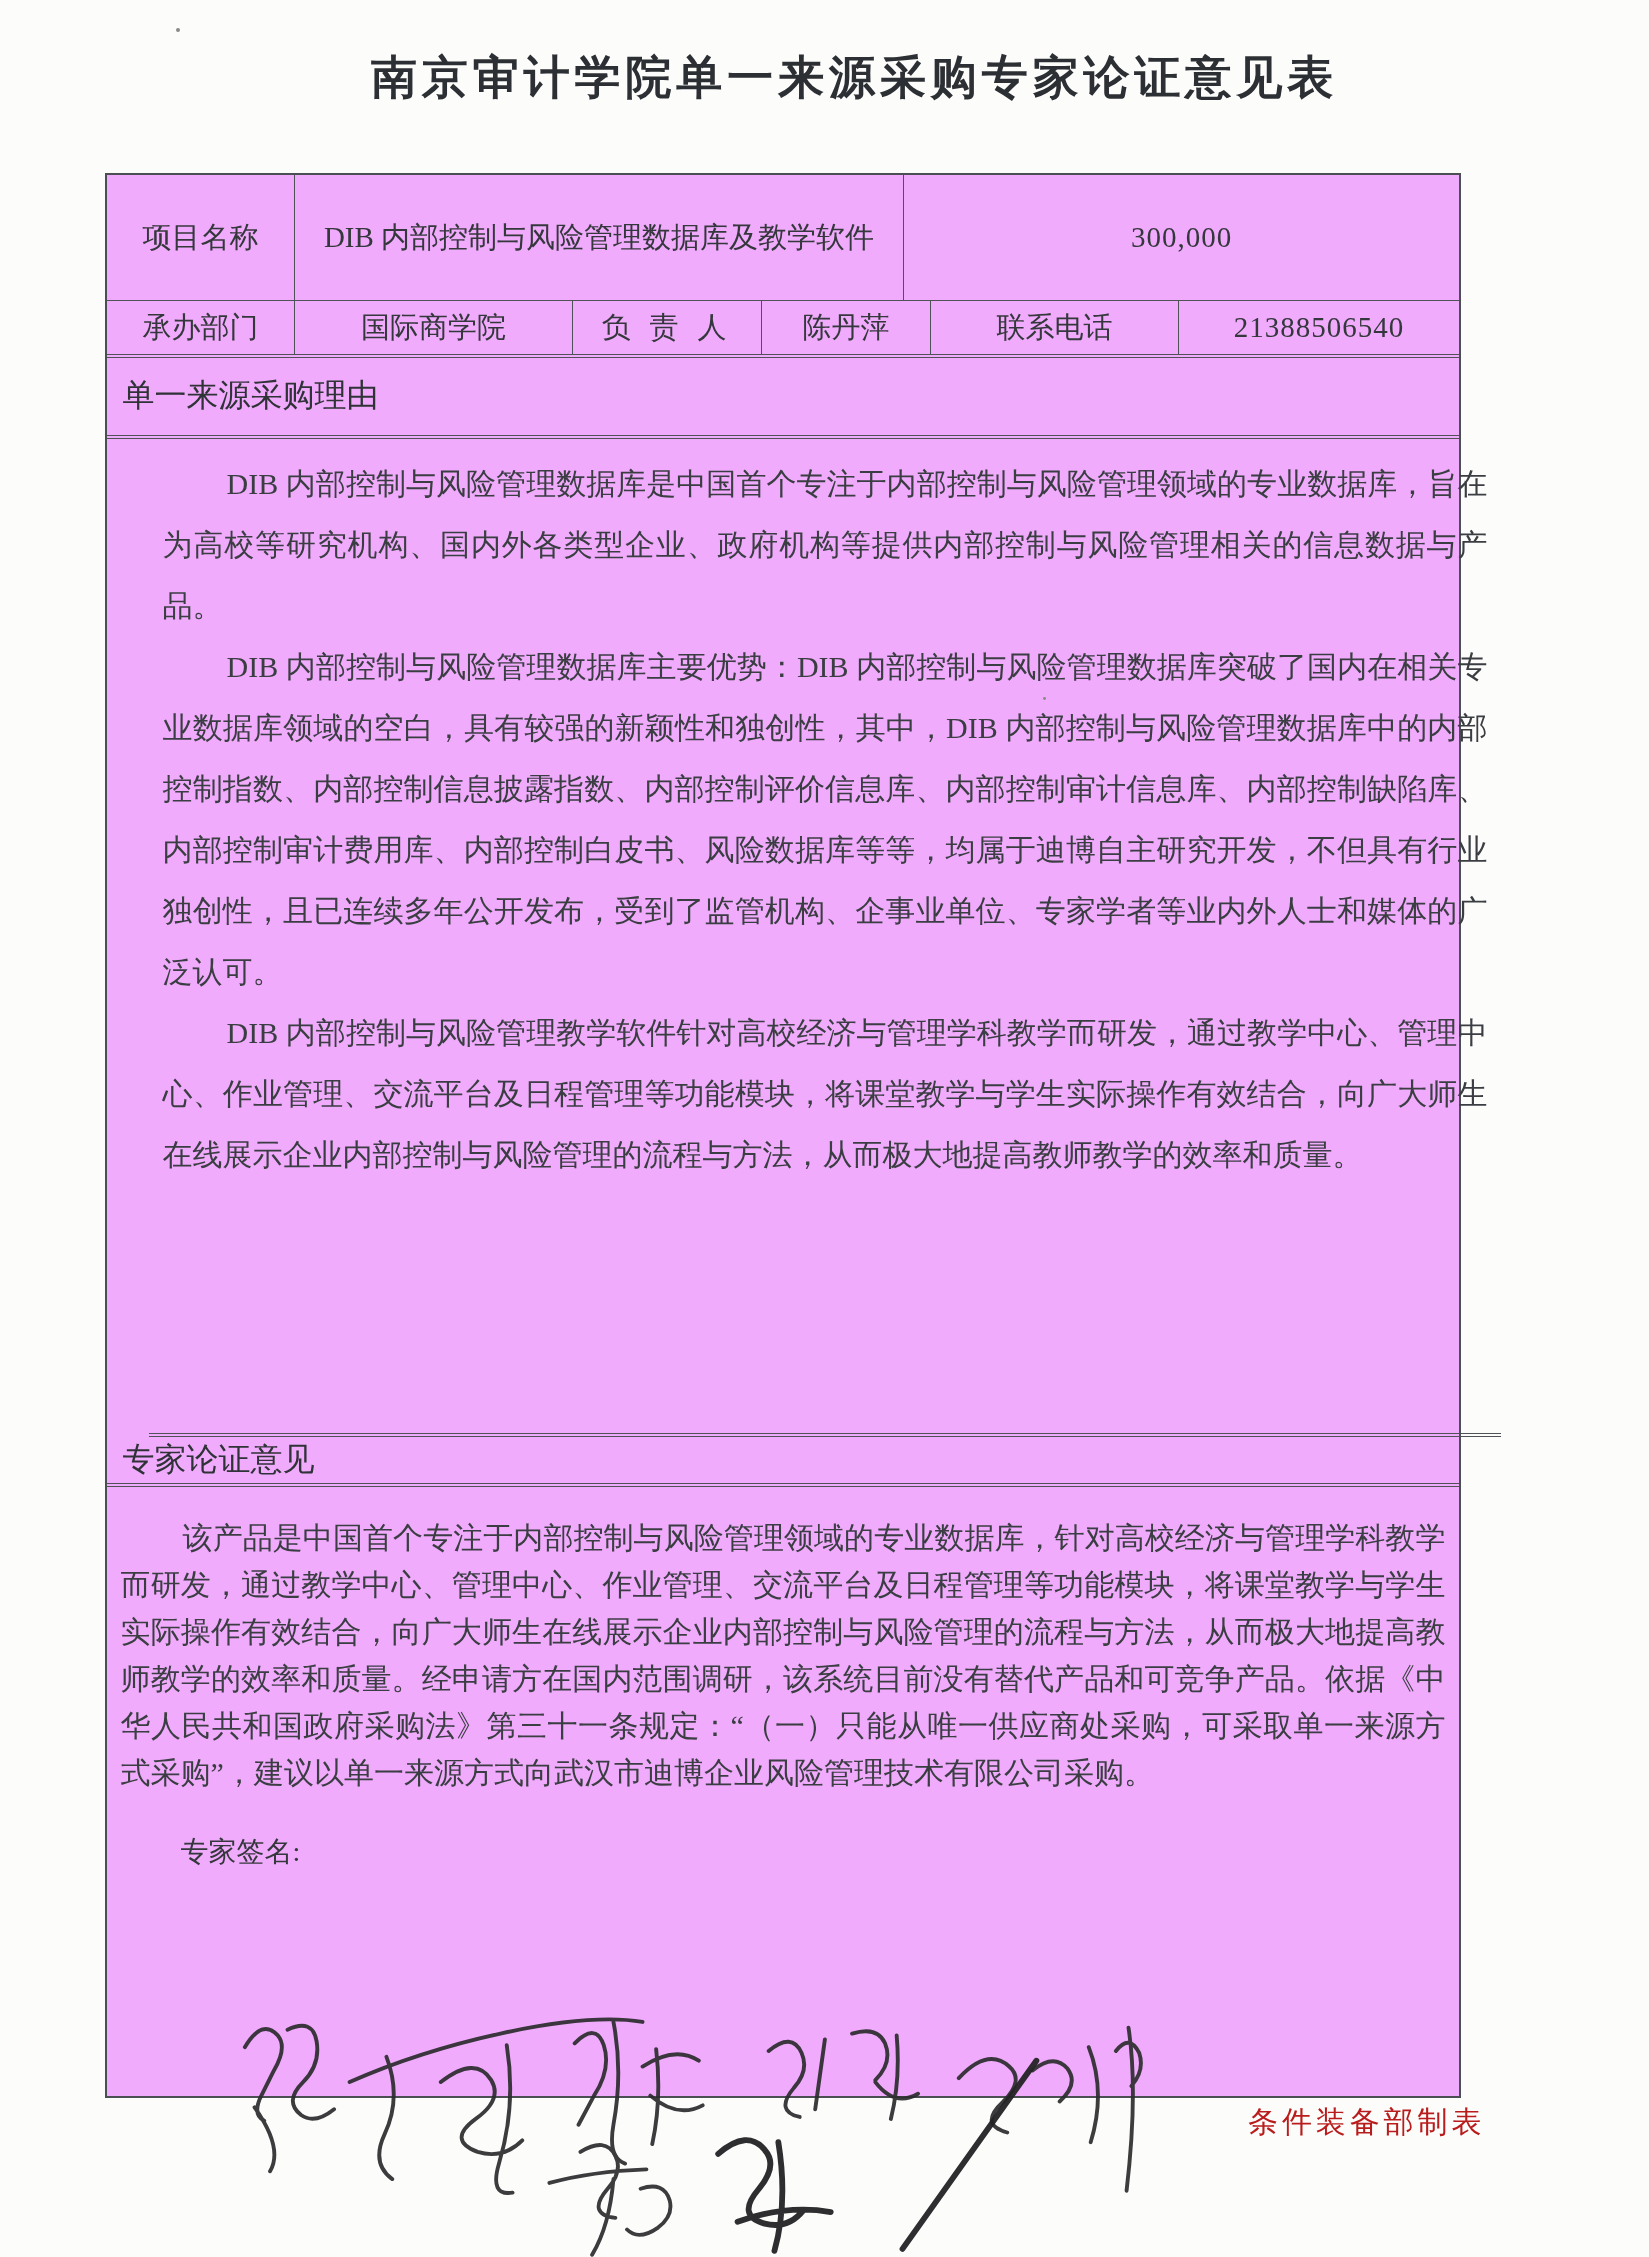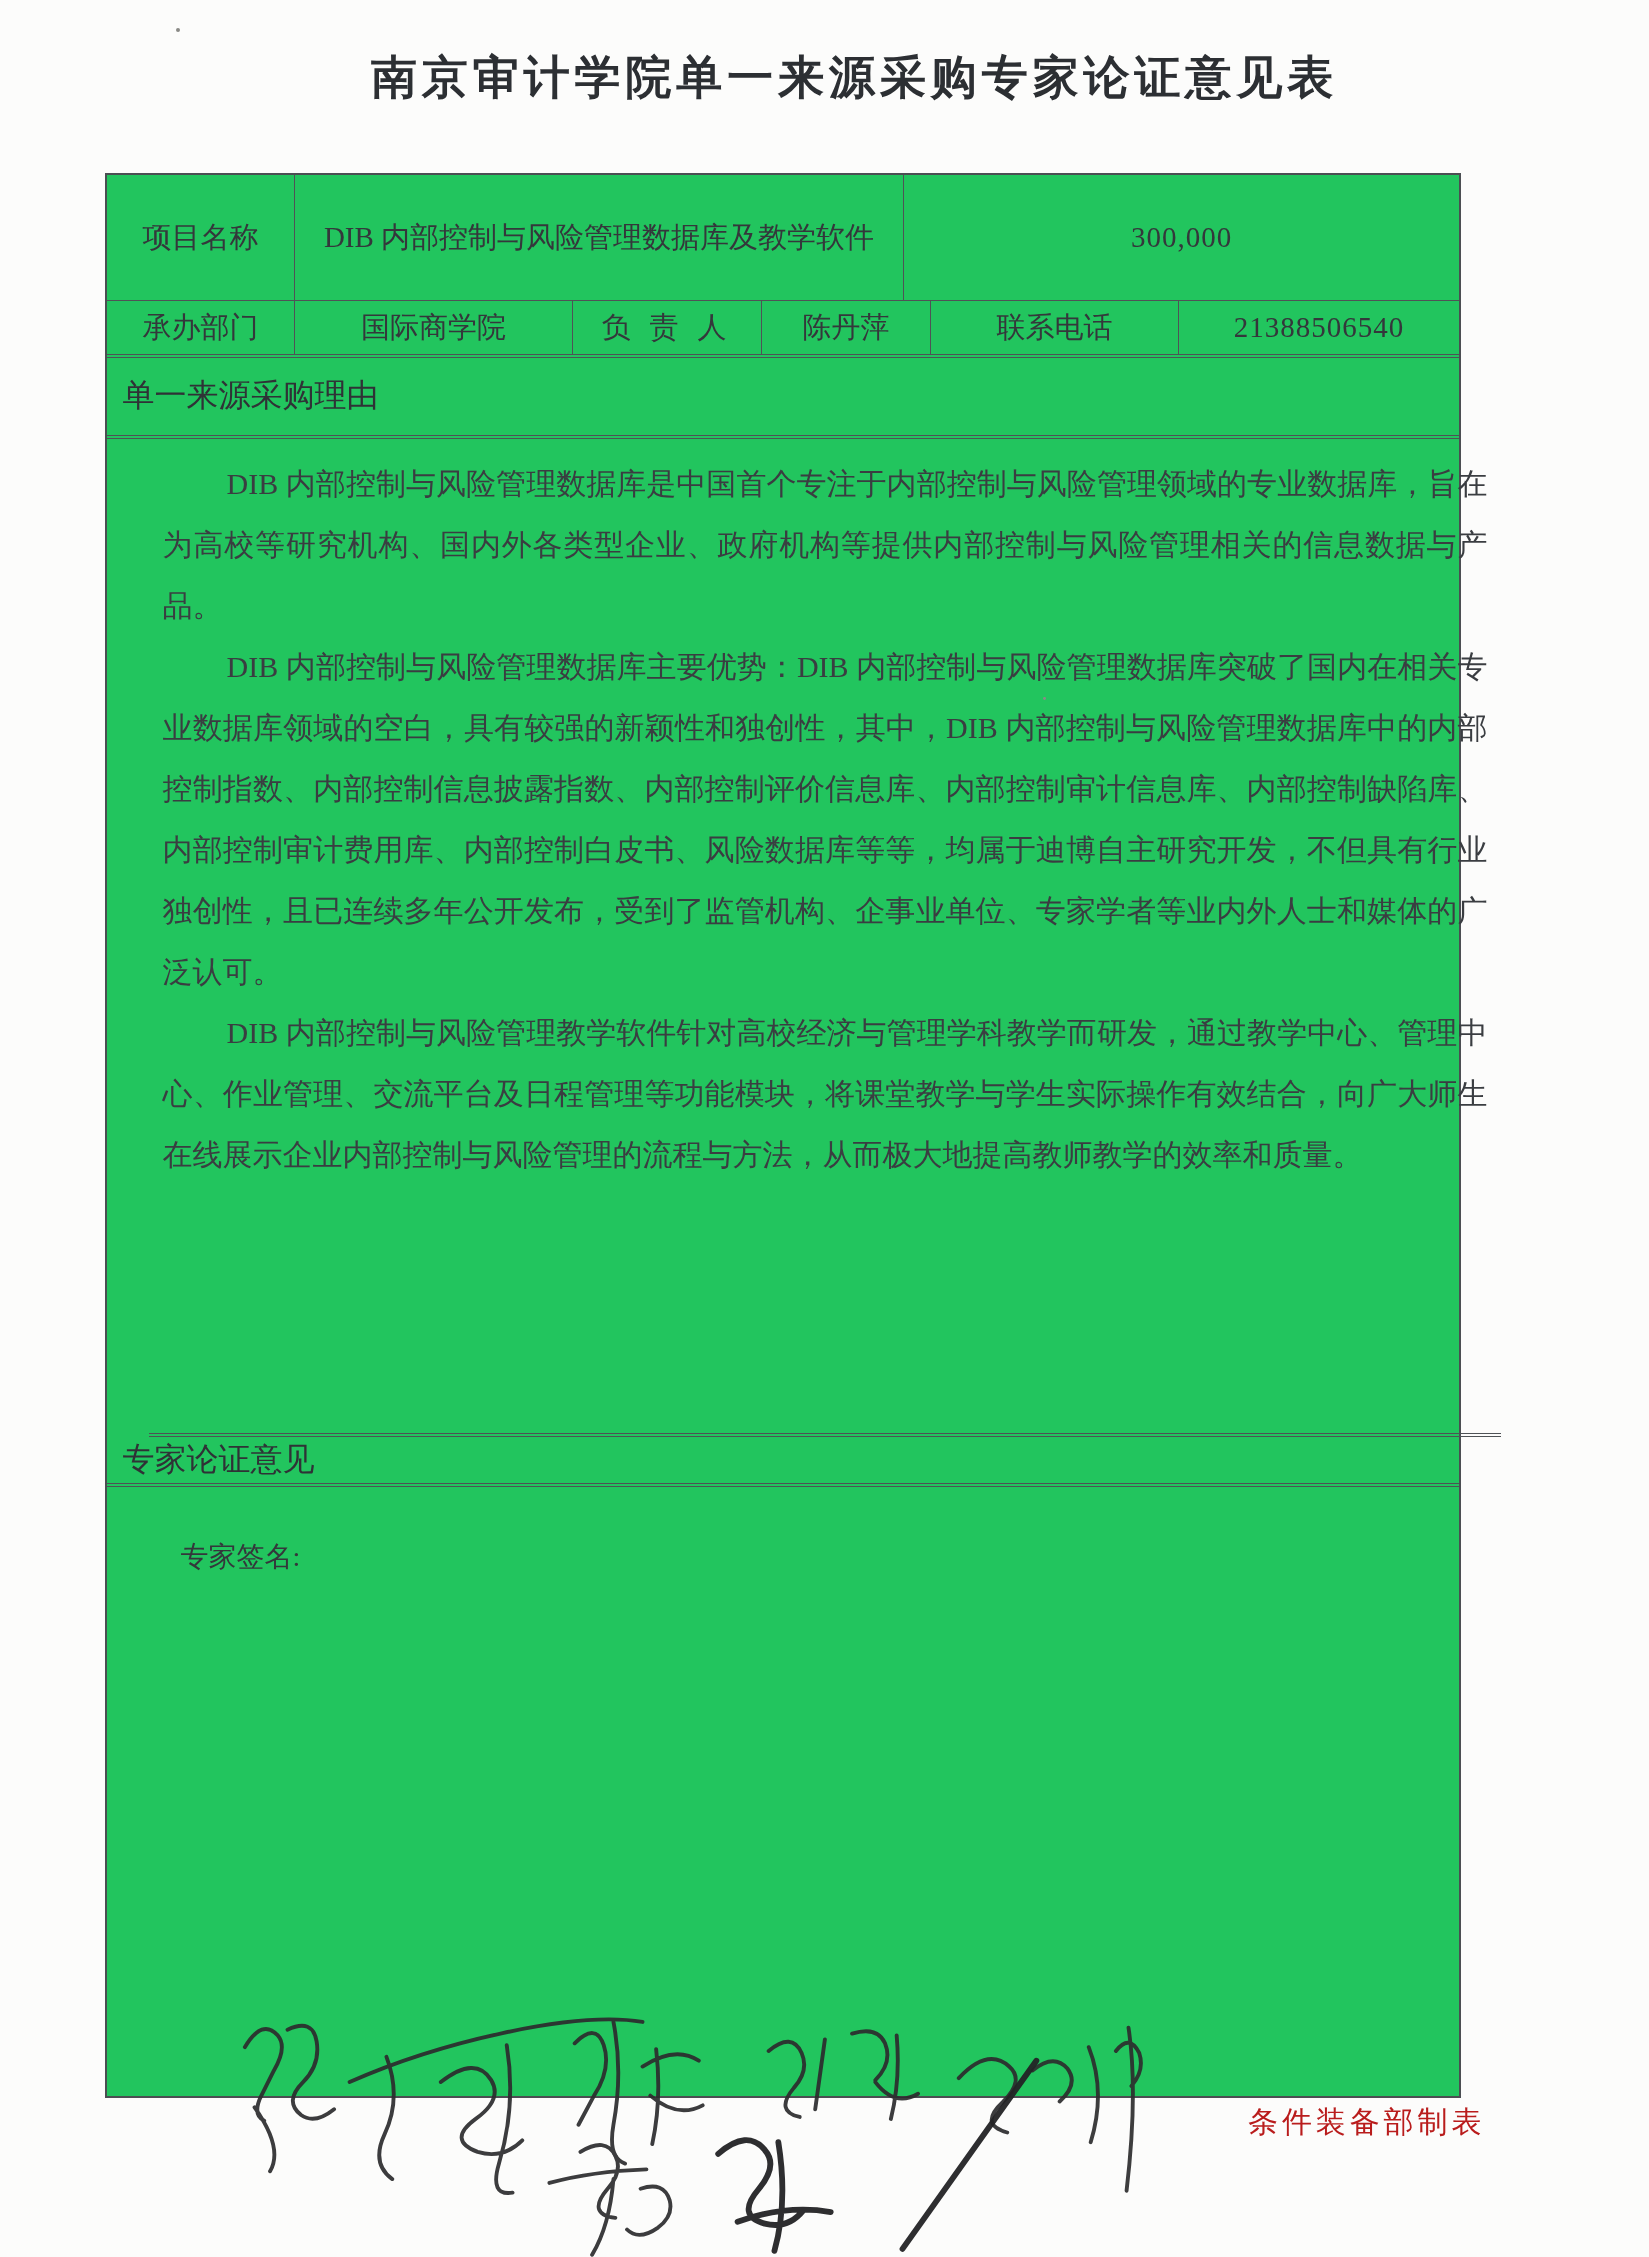--- a/index.html
+++ b/index.html
@@ -20,21 +20,21 @@
     position:absolute;left:175px;top:47px;width:1359px;
     text-align:center;
     font-family:"Liberation Sans", sans-serif;
     font-weight:700;font-size:46px;letter-spacing:4.9px;color:#2c2f33;
     margin:0;
   }
   .form-table{
     position:absolute;left:105px;top:173px;width:1356px;height:1925px;
     border:2.9px solid #4b4e52;
     box-sizing:border-box;
-    background:#22c55e;
+    background:#f0abfc;
   }
   .trow{display:flex;width:100%;box-sizing:border-box;border-bottom:1.9px solid #4f5256;}
   .trow.dbl{border-bottom:4.9px double #4f5256;}
   .trow:last-child{border-bottom:none;}
   .cell{
     box-sizing:border-box;
     border-right:1.9px solid #4f5256;
     display:flex;flex-direction:column;align-items:center;justify-content:center;
     text-align:center;
     font-size:29px;color:#34373b;
@@ -135,20 +135,21 @@
         <p>DIB 内部控制与风险管理教学软件针对高校经济与管理学科教学而研发，通过教学中心、管理中心、作业管理、交流平台及日程管理等功能模块，将课堂教学与学生实际操作有效结合，向广大师生在线展示企业内部控制与风险管理的流程与方法，从而极大地提高教师教学的效率和质量。</p>
       </div>
     </div>
 
     <div class="trow r6 dbl">
       <div class="sec-header">专家论证意见</div>
     </div>
 
     <div class="trow r7">
       <div class="body-cell expert-text">
+        <p>该产品是中国首个专注于内部控制与风险管理领域的专业数据库，针对高校经济与管理学科教学而研发，通过教学中心、管理中心、作业管理、交流平台及日程管理等功能模块，将课堂教学与学生实际操作有效结合，向广大师生在线展示企业内部控制与风险管理的流程与方法，从而极大地提高教师教学的效率和质量。经申请方在国内范围调研，该系统目前没有替代产品和可竞争产品。依据《中华人民共和国政府采购法》第三十一条规定：“（一）只能从唯一供应商处采购，可采取单一来源方式采购”，建议以单一来源方式向武汉市迪博企业风险管理技术有限公司采购。</p>
         <div class="sign-label">专家签名:</div>
       </div>
     </div>
 
   </div>
 
   <svg class="signatures" viewBox="0 0 1260 300">
     <g fill="none" stroke="#2c2c2e" stroke-width="4" stroke-linecap="round" stroke-linejoin="round" opacity="0.92">
 
       <path d="M52,62 q18,-30 34,-12 q10,12 -4,36 l-14,28 q-8,18 4,24 M96,44 q26,-12 30,12 q4,24 -14,42 q-20,20 -2,34 q14,10 34,-6 M62,124 q30,42 16,66"></path>

